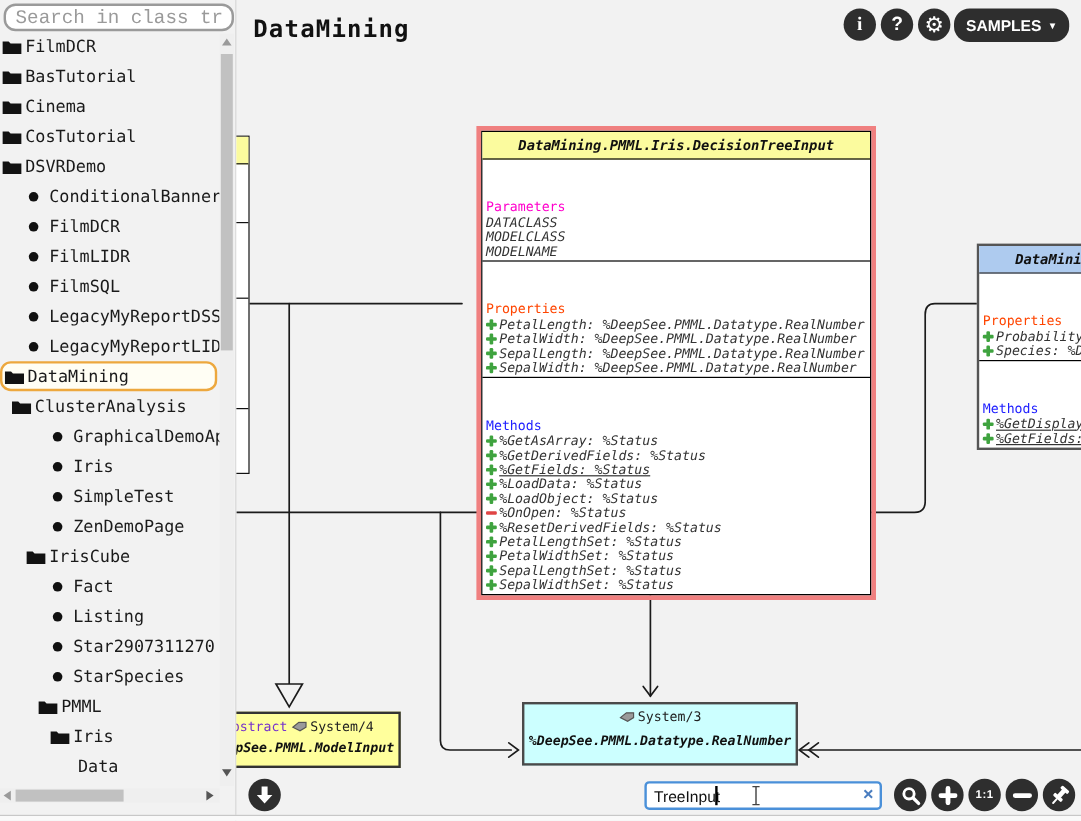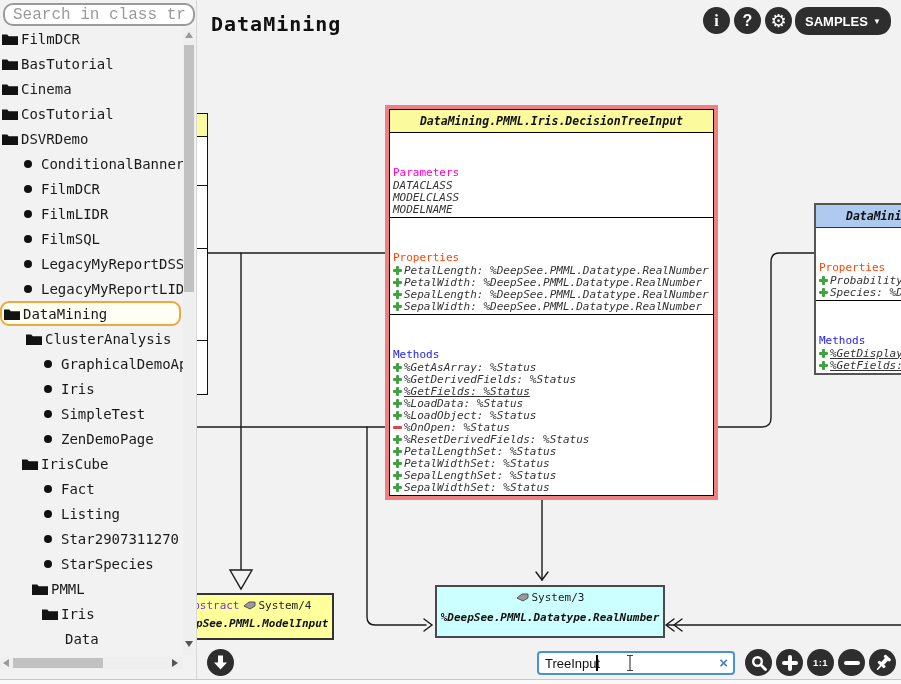--- a/index.html
+++ b/index.html
@@ -41,21 +41,21 @@
   .glyph-gear{font-size:18px;line-height:1;}
   .samples{position:absolute;left:598px;top:7px;width:96px;height:28px;border-radius:13px;background:#2E2E2E;
         border:none;color:#fff;font-family:"Liberation Sans",sans-serif;font-weight:bold;font-size:13px;
         display:flex;align-items:center;justify-content:space-between;padding:0 10px;cursor:pointer;}
   .samples .caret{font-size:8px;}
   
   .partialbox{position:absolute;left:-22px;top:113px;width:33px;height:282px;background:#fff;
         border:1.5px solid #111;box-sizing:border-box;}
   .phead{height:22px;background:#FBFB9E;border-bottom:1px solid #111;}
   .pd{position:absolute;left:0;right:0;height:1px;background:#111;}
-  .mainbox{position:absolute;left:188px;top:105px;width:333px;border:4px solid #F08080;background:#6d28d9;box-sizing:border-box;}
+  .mainbox{position:absolute;left:200px;top:105px;width:333px;border:4px solid #F08080;background:#6d28d9;box-sizing:border-box;}
   .inner{border:1px solid #000;background:#fff;}
   .ctitle{height:22px;line-height:22px;text-align:center;background:#FBFB9E;border-bottom:1px solid #000;
         font-style:italic;font-weight:bold;font-size:11.5px;color:#111;white-space:nowrap;overflow:hidden;}
   .sec{padding:1px 0 2px;}
   .sec + .sec{border-top:1px solid #000;}
   .slabel{font-weight:normal;font-size:11px;line-height:13px;padding-left:3px;margin-top:32px;}
   .slabel.c-param{color:#FF00CC;}
   .slabel.c-prop{color:#FF4500;}
   .slabel.c-meth{color:#2020FF;}
   .mrow{display:flex;align-items:center;height:12px;padding-left:3px;white-space:nowrap;
@@ -173,21 +173,21 @@
           <span class="tlabel">LegacyMyReportLIDR</span>
         </div>
         <div class="trow sel" style="padding-left: 2px;">
           <span class="ticon">
             <svg width="16" height="12" viewBox="0 0 16 12">
               <path d="M0 1.5 h5.2 l1.6 1.8 H16 V12 H0 Z" fill="#121212"></path>
             </svg>
           </span>
           <span class="tlabel">DataMining</span>
         </div>
-        <div class="trow" style="padding-left: 26px;">
+        <div class="trow" style="padding-left: 10px;">
           <span class="ticon">
             <svg width="16" height="12" viewBox="0 0 16 12">
               <path d="M0 1.5 h5.2 l1.6 1.8 H16 V12 H0 Z" fill="#121212"></path>
             </svg>
           </span>
           <span class="tlabel">ClusterAnalysis</span>
         </div>
         <div class="trow" style="padding-left: 42px;">
           <span class="ticon">
             <span class="dotic"></span>

